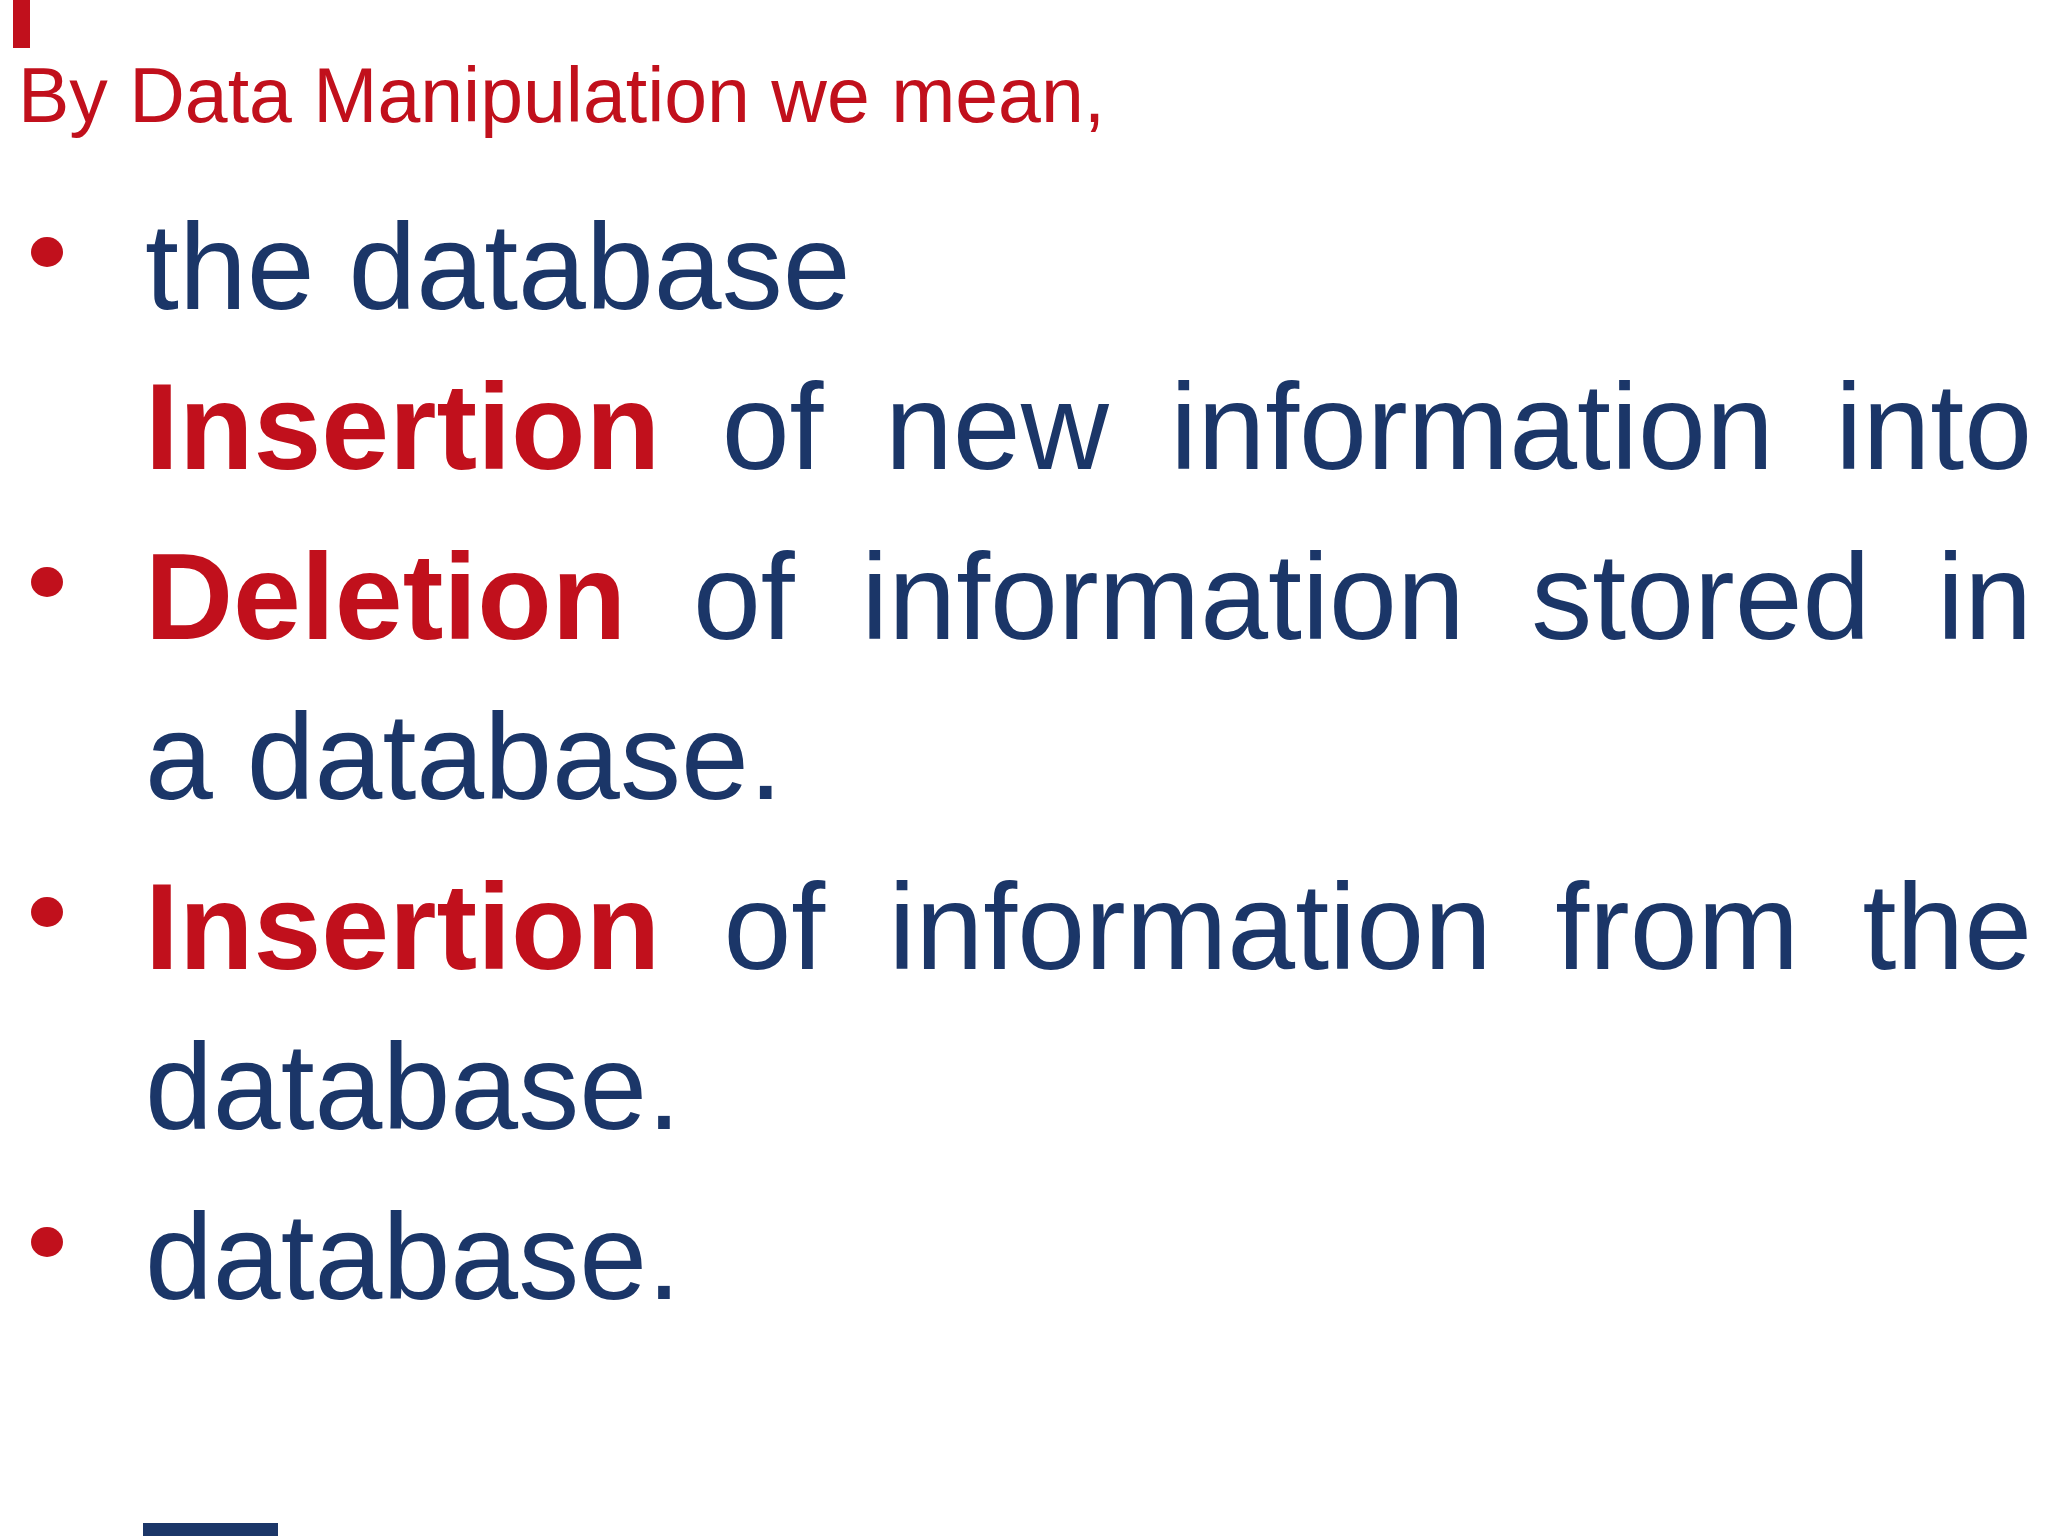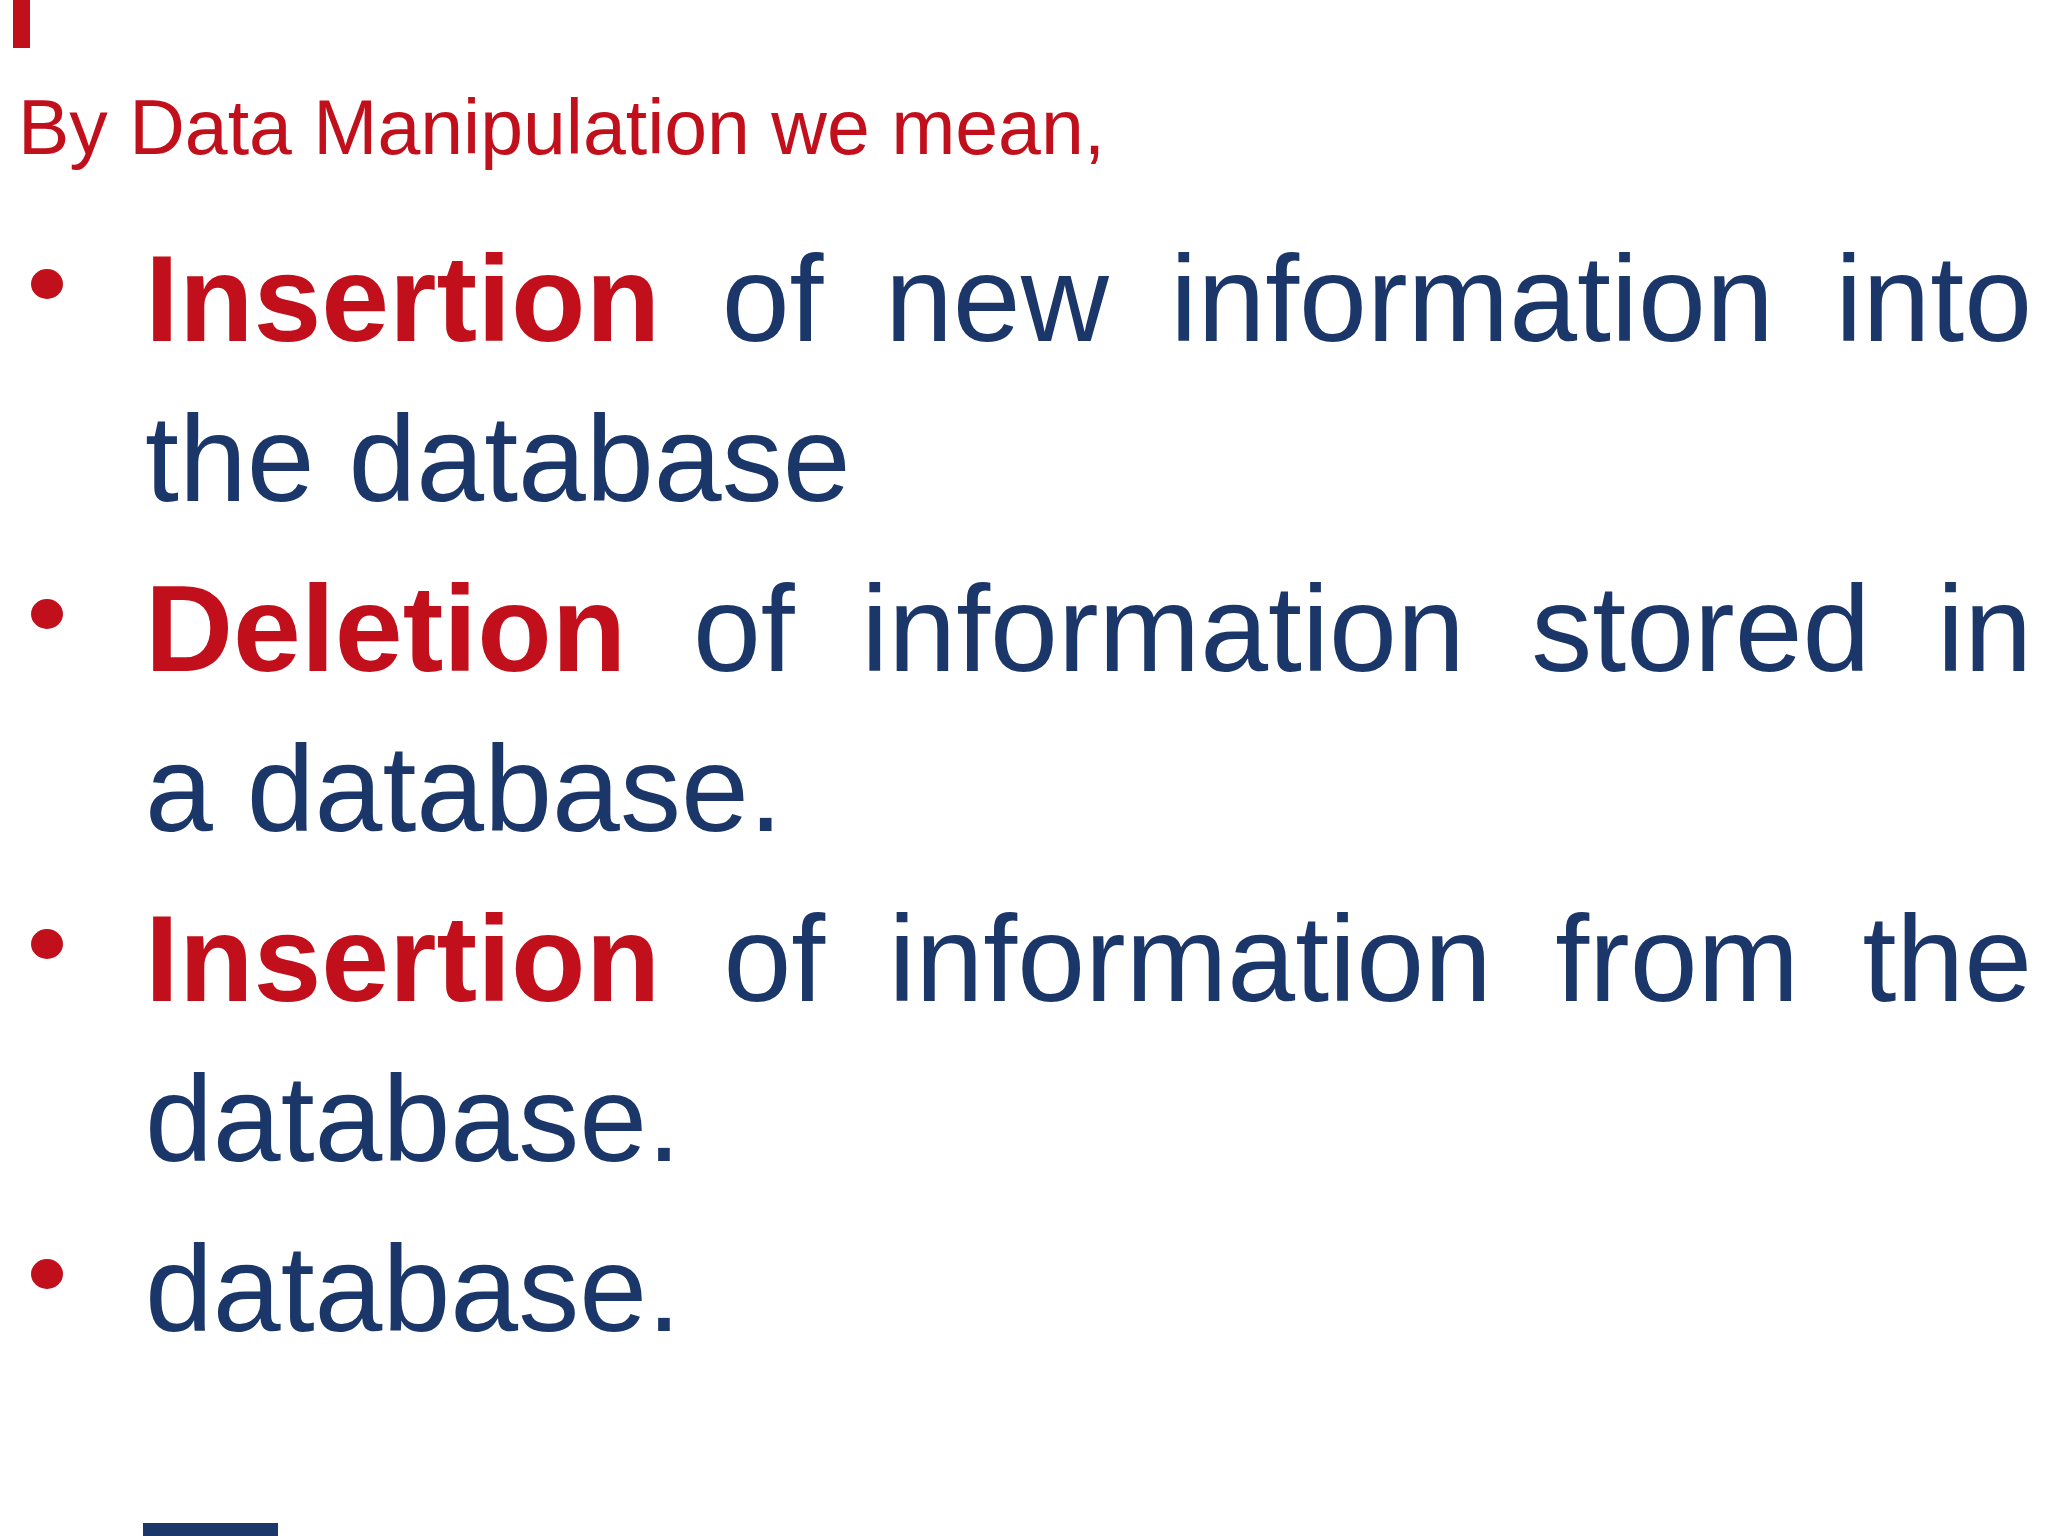--- a/index.html
+++ b/index.html
@@ -13,21 +13,21 @@
     width: 2048px;
     height: 1536px;
     font-family: "Liberation Sans", sans-serif;
     overflow: hidden;
   }
   .slide {
     position: relative;
     width: 2048px;
     height: 1536px;
     background: var(--bg);
-    padding-top: 79px;
+    padding-top: 47px;
     overflow: hidden;
   }
   
   .top-red-bar {
     position: absolute;
     left: 13px;
     top: 0;
     width: 17px;
     height: 48px;
     background: var(--red);
@@ -87,22 +87,22 @@
 </style>
 </head>
 <body>
 
 <div class="slide">
   <div class="top-red-bar"></div>
   <div class="header">By Data Manipulation we mean,</div>
   <ul class="bullets">
       <li class="bullet-item">
         <span class="dot"></span>
+        <div class="line"><span class="body">the database</span></div>
         <div class="line just"><span class="kw">Insertion</span><span class="body"> of new information into</span></div>
-        <div class="line"><span class="body">the database</span></div>
       </li>
       <li class="bullet-item">
         <span class="dot"></span>
         <div class="line just"><span class="kw">Deletion</span><span class="body"> of information stored in</span></div>
         <div class="line"><span class="body">a database.</span></div>
       </li>
       <li class="bullet-item">
         <span class="dot"></span>
         <div class="line just"><span class="kw">Insertion</span><span class="body"> of information from the</span></div>
         <div class="line"><span class="body">database.</span></div>

